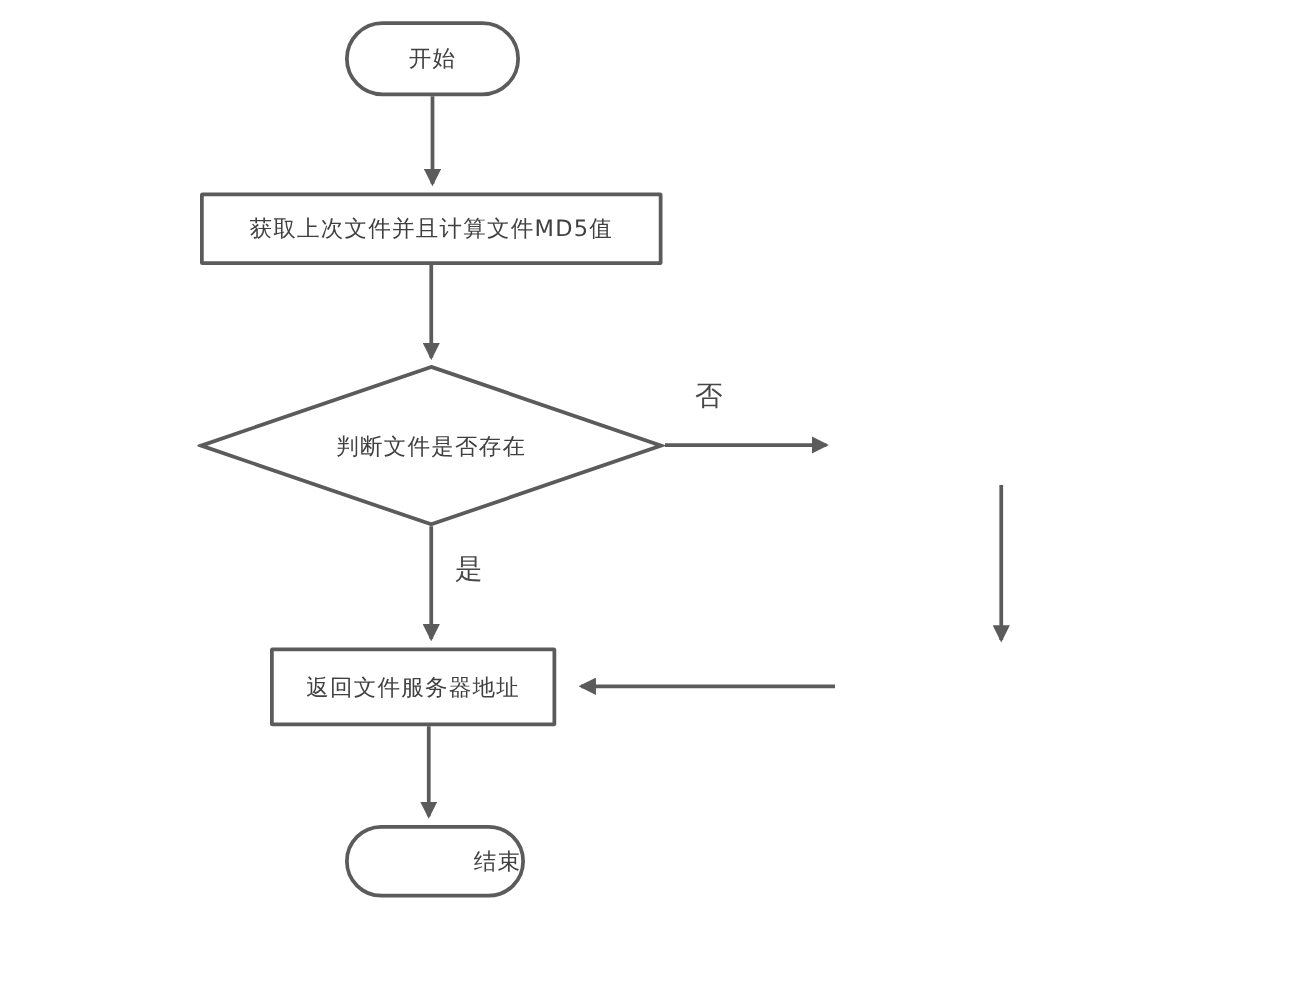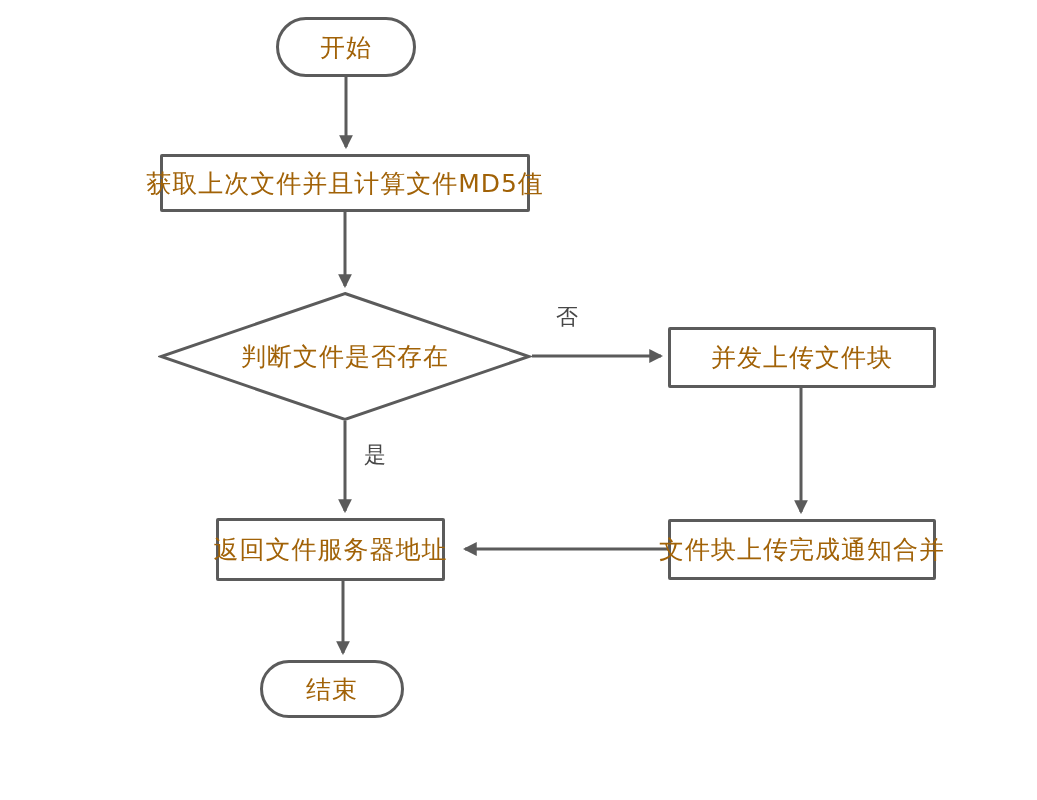--- a/index.html
+++ b/index.html
@@ -14,22 +14,22 @@
     height: 800px;
     background: #ffffff;
     overflow: hidden;
   }
   .node {
     position: absolute;
     display: flex;
     align-items: center;
     justify-content: center;
     box-sizing: border-box;
-    color: #a16207;
-    font-size: 25px;
+    color: #404040;
+    font-size: 18px;
     letter-spacing: 1px;
     white-space: nowrap;
     background: #ffffff;
     z-index: 2;
   }
   .process {
     border: 3px solid #5b5b5b;
     border-radius: 2px;
   }
   .stadium {
@@ -96,32 +96,26 @@
     <span>获取上次文件并且计算文件MD5值</span>
   </div>
 
   <div class="node decision" style="left:158px; top:291px; width:374px; height:131px;">
     <svg width="374" height="131" viewBox="0 0 374 131">
       <polygon points="187,2.5 371,65.5 187,128.5 3,65.5" fill="#ffffff" stroke="#5b5b5b" stroke-width="3"></polygon>
     </svg>
     <span class="decision-label">判断文件是否存在</span>
   </div>
 
-  <div class="node process" style="left:668px; top:327px; width:268px; height:61px;">
-    <span>并发上传文件块</span>
-  </div>
 
-  <div class="node process" style="left:668px; top:519px; width:268px; height:61px;">
-    <span>文件块上传完成通知合并</span>
-  </div>
 
   <div class="node process" style="left:216px; top:518px; width:229px; height:63px;">
     <span>返回文件服务器地址</span>
   </div>
 
-  <div class="node stadium" style="left:260px; top:660px; width:144px; height:58px;">
+  <div class="node stadium" style="left:276px; top:660px; width:144px; height:58px;justify-content:flex-end;">
     <span>结束</span>
   </div>
 
   <div class="edge-label" style="left:554px; top:302px;">否</div>
   <div class="edge-label" style="left:362px; top:440px;">是</div>
 
 </div>
 
 </body></html>

